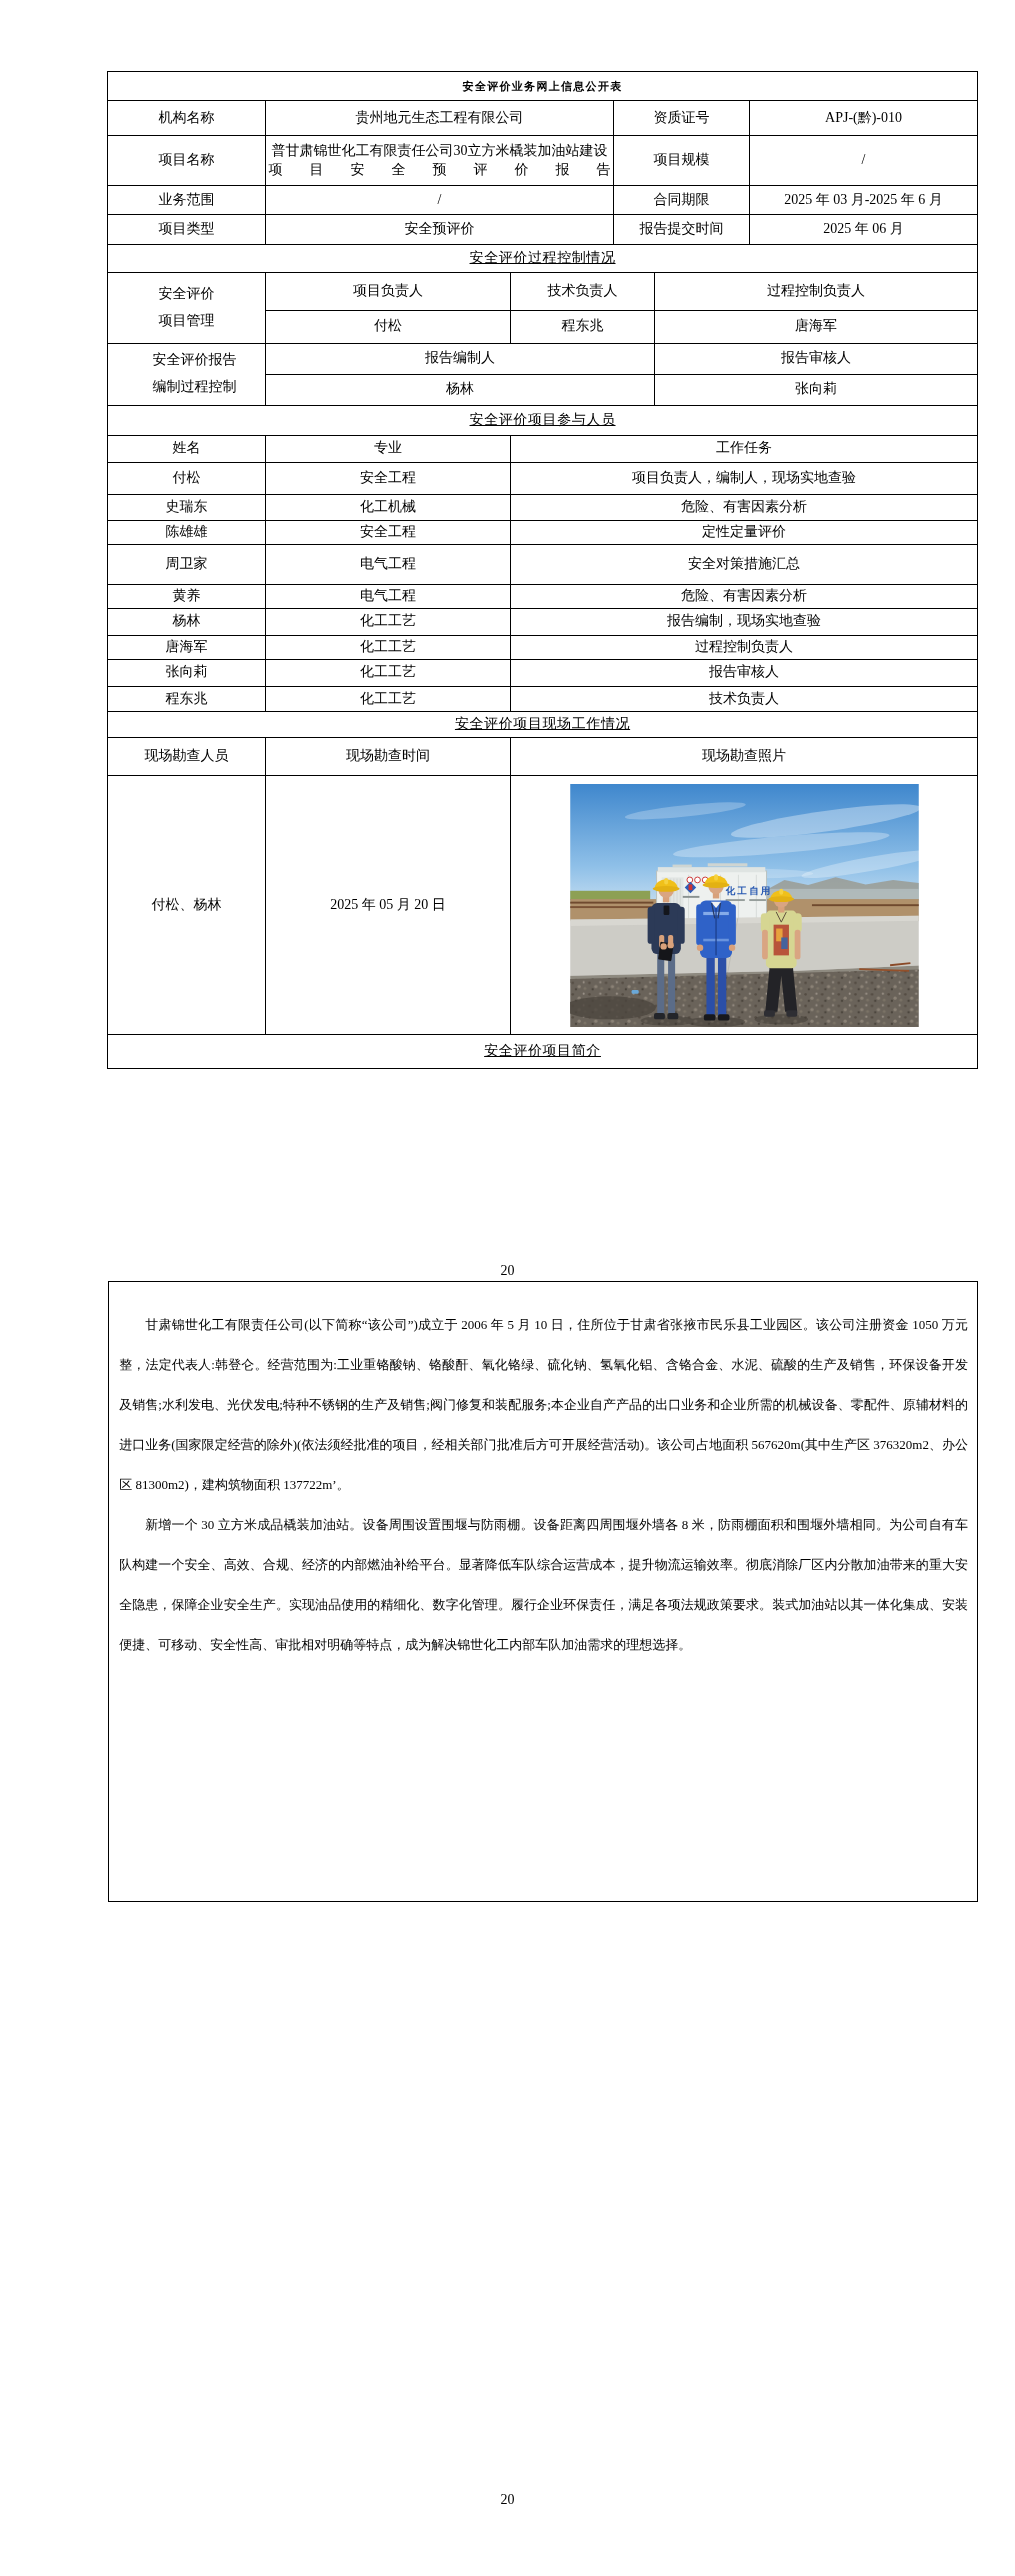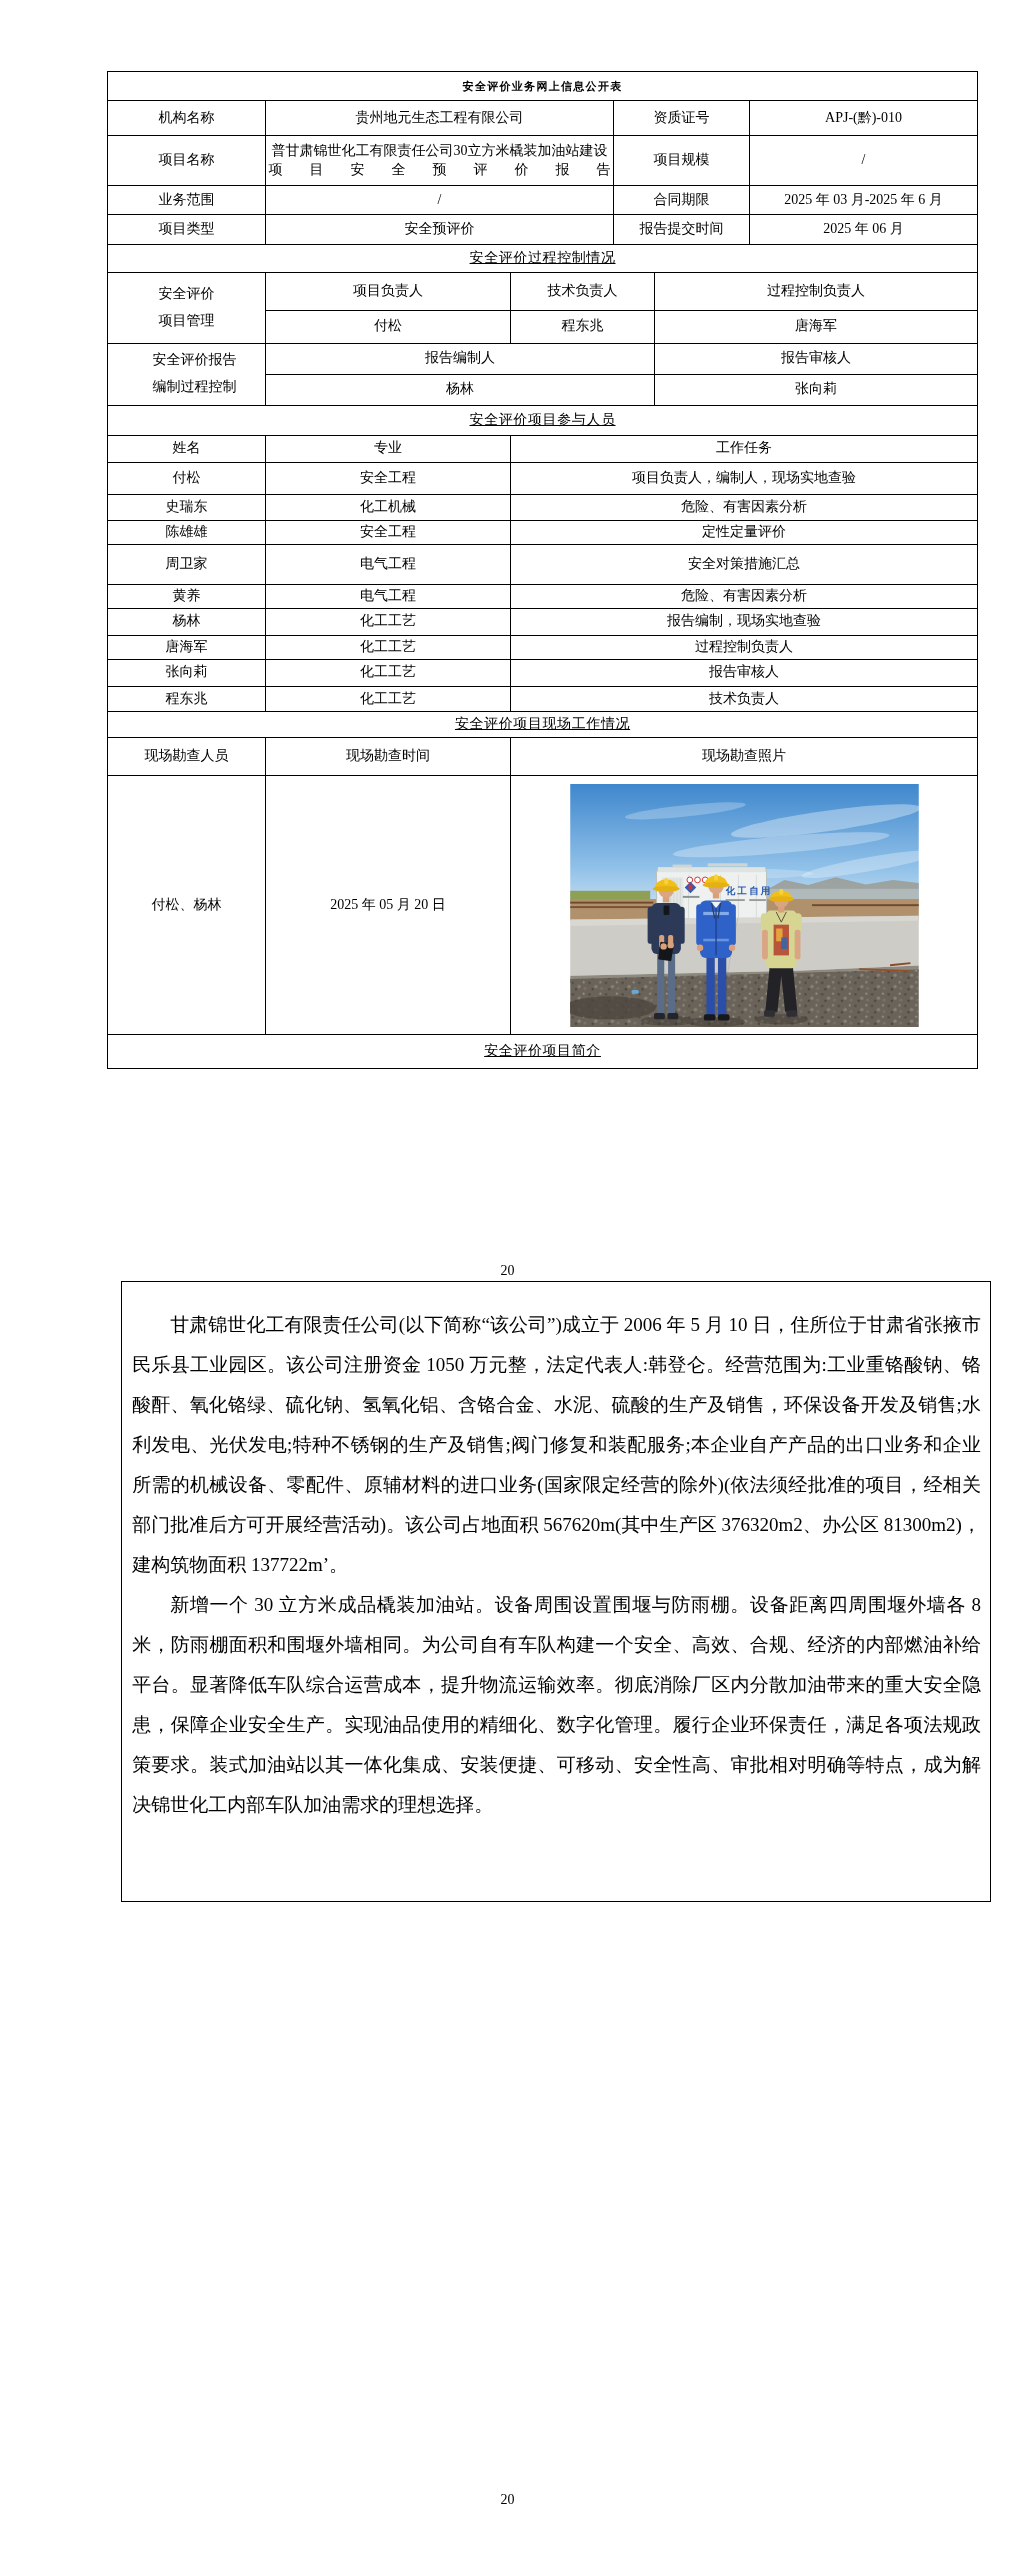--- a/index.html
+++ b/index.html
@@ -21,23 +21,23 @@
   .distribute{text-align:justify;text-align-last:justify;padding:1.3px 6.4px;}
   .wrap-label{display:inline-block;line-height:1.9;text-align:center;}
   .w-mgmt{width:60px;}
   .w-report{width:90px;margin-left:16px;}
   .photo-cell{padding:0;}
   .photo-cell svg{display:block;margin:0 auto;}
   .pagenum{position:absolute;left:0;width:1015px;text-align:center;font-size:14px;}
   .pagenum.p19{top:1263px;}
   .pagenum.p20{top:2492px;}
   .intro-box{
-    position:absolute;left:121px;top:1281px;width:870px;height:621px;
+    position:absolute;left:108px;top:1281px;width:870px;height:621px;
     border:1.3px solid #000;box-sizing:border-box;
-    padding:23px 9px 0 10.2px;font-size:19px;line-height:40px;text-align:justify;
+    padding:23px 9px 0 10.2px;font-size:13px;line-height:40px;text-align:justify;
   }
   .intro-box p{margin:0;text-indent:2em;}
 </style>
 </head>
 <body>
 
 <table class="main-table">
   <colgroup>
     <col style="width:158px">
       <col style="width:245px">

